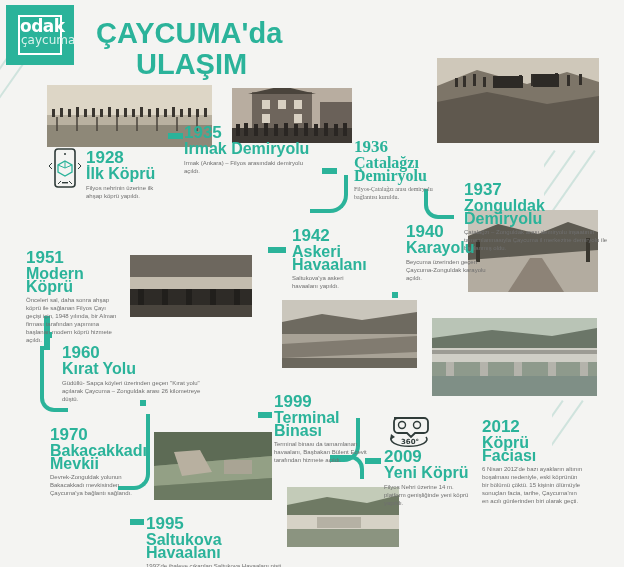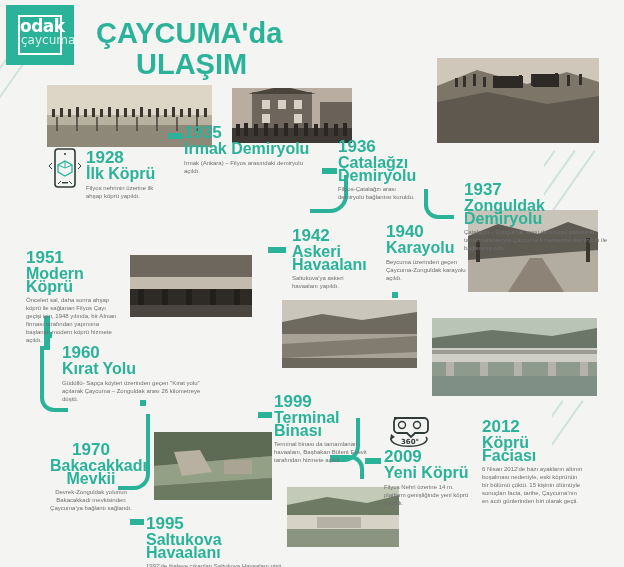--- a/index.html
+++ b/index.html
@@ -316,33 +316,33 @@
     <div class="ttl">İlk Köprü</div>
     <div class="desc">Filyos nehrinin üzerine ilk ahşap köprü yapıldı.</div>
   </div>
 
   <div class="item" style="left:184px;top:123px;width:128px;">
     <div class="year">1935</div>
     <div class="ttl">Irmak Demiryolu</div>
     <div class="desc">Irmak (Ankara) – Filyos arasındaki demiryolu açıldı.</div>
   </div>
 
-  <div class="item" style="left:338px;top:137px;width:82px;">
+  <div class="item" style="left:354px;top:137px;width:82px;font-family:Liberation Serif, serif;">
     <div class="year">1936</div>
     <div class="ttl">Çatalağzı Demiryolu</div>
     <div class="desc">Filyos-Çatalağzı arası demiryolu bağlantısı kuruldu.</div>
   </div>
 
   <div class="item" style="left:464px;top:140px;width:148px;margin-top:40px;">
     <div class="year">1937</div>
     <div class="ttl">Zonguldak Demiryolu</div>
     <div class="desc">Çatalağzı – Zonguldak arası demiryolu inşaatının tamamlanmasıyla Çaycuma il merkezine demiryolu ile bağlanmış oldu.</div>
   </div>
 
-  <div class="item" style="left:386px;top:222px;width:82px;">
+  <div class="item" style="left:406px;top:222px;width:82px;">
     <div class="year">1940</div>
     <div class="ttl">Karayolu</div>
     <div class="desc">Beycuma üzerinden geçen Çaycuma-Zonguldak karayolu açıldı.</div>
   </div>
 
   <div class="item" style="left:292px;top:226px;width:72px;">
     <div class="year">1942</div>
     <div class="ttl">Askeri Havaalanı</div>
     <div class="desc">Saltukova'ya askeri havaalanı yapıldı.</div>
   </div>
@@ -352,21 +352,21 @@
     <div class="ttl">Modern Köprü</div>
     <div class="desc">Önceleri sal, daha sonra ahşap köprü ile sağlanan Filyos Çayı geçişi için, 1948 yılında, bir Alman firması tarafından yapımına başlanan modern köprü hizmete açıldı.</div>
   </div>
 
   <div class="item" style="left:62px;top:343px;width:140px;">
     <div class="year">1960</div>
     <div class="ttl">Kırat Yolu</div>
     <div class="desc">Güdüllü- Sapça köyleri üzerinden geçen "Kırat yolu" açılarak Çaycuma – Zonguldak arası 26 kilometreye düştü.</div>
   </div>
 
-  <div class="item" style="left:50px;top:440px;width:82px;text-align:center;">
+  <div class="item" style="left:50px;top:425px;width:82px;">
     <div class="year">1970</div>
     <div class="ttl">Bakacakkadı Mevkii</div>
     <div class="desc">Devrek-Zonguldak yolunun Bakacakkadı mevkisinden Çaycuma'ya bağlantı sağlandı.</div>
   </div>
 
   <div class="item" style="left:146px;top:514px;width:140px;">
     <div class="year">1995</div>
     <div class="ttl">Saltukova Havaalanı</div>
     <div class="desc">1992'de ihaleye çıkarılan Saltukova Havaalanı pisti 1830 metre olarak tamamlandı. Terminal binası ihale edildi.</div>
   </div>

